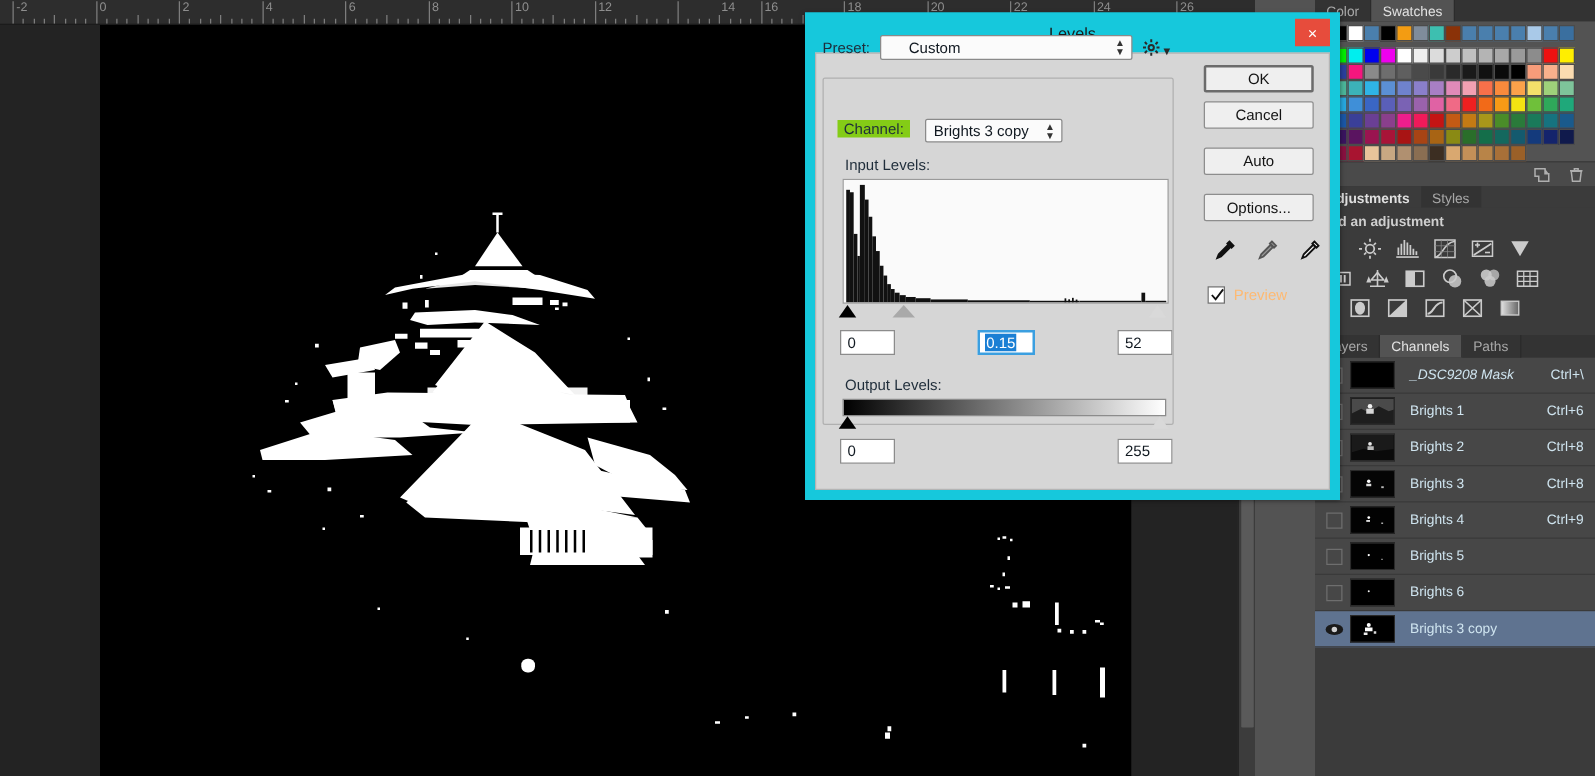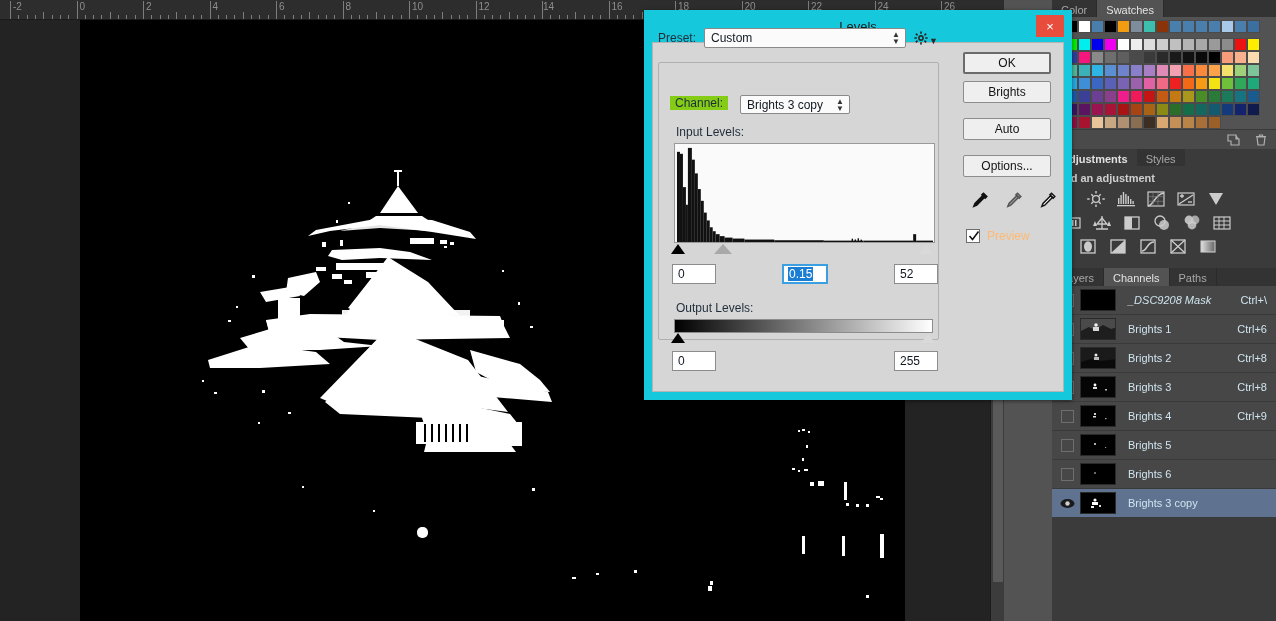--- a/index.html
+++ b/index.html
@@ -123,21 +123,21 @@
   }
   .dlg-body {
     position: absolute; left: 8px; top: 32px; width: 412px; height: 350px;
     background: #d6d6d6; border: 1px solid #b4b4b4;
   }
 
   .row-preset { position: absolute; left: 14px; top: 18px; display: flex; align-items: center; gap: 8px; }
   .lbl { font-size: 12px; color: #1f2d3a; }
   .select-box {
     width: 202px; height: 20px; background: #fbfbfb; border: 1px solid #8a8a8a;
-    border-radius: 2px; display: flex; align-items: center; padding: 0 6px;
+    border-radius: 2px; display: flex; align-items: center; padding: 0 22px;
     font-size: 12px; color: #101820; position: relative;
   }
   .spin-arrows {
     position: absolute; right: 5px; top: 2px; font-size: 8px; line-height: 7px;
     color: #333; display: flex; flex-direction: column; align-items: center;
   }
   .gear-btn { display:flex; align-items:center; gap:1px; cursor: pointer; }
 
   .group-box {
     position: absolute; left: 14px; top: 52px; width: 281px; height: 278px;
@@ -283,21 +283,21 @@
         <div class="ruler-tick" style="left: 475.5px; height: 18px;"></div>
         <div class="ruler-label" style="left: 478.5px;">12</div>
         <div class="ruler-tick" style="left: 483.812px; height: 4px;"></div>
         <div class="ruler-tick" style="left: 492.125px; height: 4px;"></div>
         <div class="ruler-tick" style="left: 500.438px; height: 4px;"></div>
         <div class="ruler-tick" style="left: 508.75px; height: 7px;"></div>
         <div class="ruler-tick" style="left: 517.062px; height: 4px;"></div>
         <div class="ruler-tick" style="left: 525.375px; height: 4px;"></div>
         <div class="ruler-tick" style="left: 533.688px; height: 4px;"></div>
         <div class="ruler-tick" style="left: 542px; height: 18px;"></div>
-        <div class="ruler-label" style="left: 543px;">14</div>
+        <div class="ruler-label" style="left: 577px;">14</div>
         <div class="ruler-tick" style="left: 550.312px; height: 4px;"></div>
         <div class="ruler-tick" style="left: 558.625px; height: 4px;"></div>
         <div class="ruler-tick" style="left: 566.938px; height: 4px;"></div>
         <div class="ruler-tick" style="left: 575.25px; height: 7px;"></div>
         <div class="ruler-tick" style="left: 583.562px; height: 4px;"></div>
         <div class="ruler-tick" style="left: 591.875px; height: 4px;"></div>
         <div class="ruler-tick" style="left: 600.188px; height: 4px;"></div>
         <div class="ruler-tick" style="left: 608.5px; height: 18px;"></div>
         <div class="ruler-label" style="left: 611.5px;">16</div>
         <div class="ruler-tick" style="left: 616.812px; height: 4px;"></div>
@@ -1038,21 +1038,21 @@
   </div>
 
   <div class="numfield" style="left:672px; top:351px; width:44px;">
     <span>0</span>
   </div>
   <div class="numfield" style="left:894px; top:351px; width:44px;">
     <span>255</span>
   </div>
 
   <div class="btn default" style="left:963px; top:52px;">OK</div>
-  <div class="btn" style="left:963px; top:81px;">Brights</div>
+  <div class="btn" style="left:963px; top:81px;">Cancel</div>
   <div class="btn" style="left:963px; top:118px;">Auto</div>
   <div class="btn" style="left:963px; top:155px;">Options...</div>
 
   <div class="eyedroppers">
     <span>
       <svg width="20" height="20" viewBox="0 0 20 20">
           <g stroke="#111" stroke-width="1.5" fill="#111">
             <path d="M13.5 3.2 l3.3 3.3 -1.6 1.6 -3.3 -3.3z"></path>
             <path d="M12.6 5.8 L5 13.4 l-1.2 3 3 -1.2 7.6 -7.6z" fill="#111"></path>
           </g>

